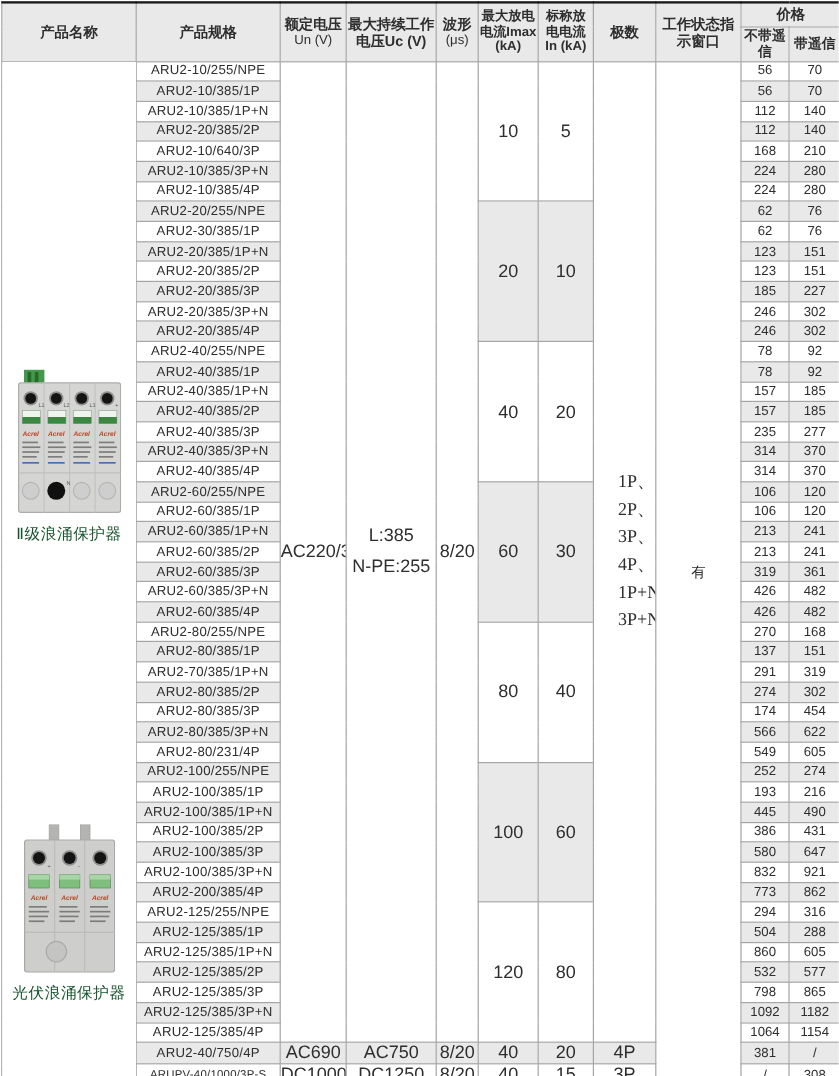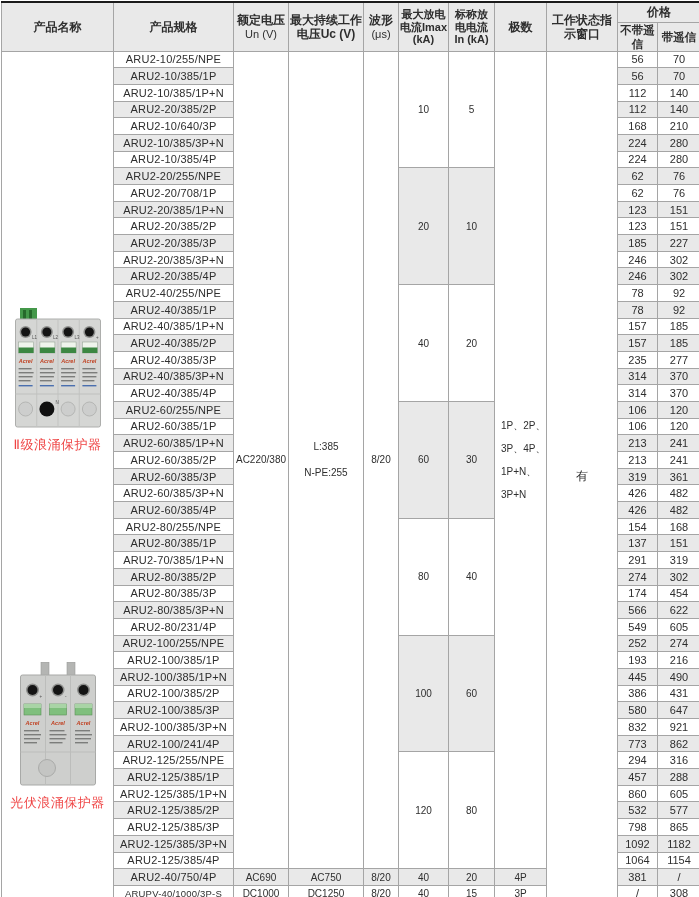--- a/index.html
+++ b/index.html
@@ -15,30 +15,30 @@
   thead tr.h1{height:20px;}
   thead tr.h2{height:21px;}
   thead tr.h2 th{font-size:11.5px;}
   tbody tr{height:16.7px;}
   tbody tr.g td{background:#e9e9e9;}
   tbody tr.w td{background:#ffffff;}
   tbody td.cg{background:#e9e9e9;}
   tbody td.cw{background:#ffffff;}
   td.spec{font-size:11px;letter-spacing:0.2px;}
   td.small{font-size:9.5px;}
-  td.mid{font-size:10px;}
+  td.mid{font-size:15px;}
   .uc-line{line-height:26px;}
-  td.poles{text-align:left;padding-left:6px;}
+  td.poles{text-align:left;padding-left:20px;font-family:Liberation Serif, serif;}
   .pole-line{line-height:23px;}
   td.status-cell{font-size:12px;}
   td.product-cell{position:relative;vertical-align:top;}
   .fig{position:absolute;left:0;right:0;display:flex;flex-direction:column;align-items:center;}
   .fig1{top:256px;}
-  .fig2{top:610px;justify-content:space-between;}
-  .caption{margin-top:8px;font-size:13px;color:#ef4444;letter-spacing:0.5px;white-space:nowrap;}
+  .fig2{top:635px;justify-content:space-between;}
+  .caption{margin-top:8px;font-size:13px;color:#14532d;letter-spacing:0.5px;white-space:nowrap;}
 </style>
 </head>
 <body>
 
 <div class="page">
   <table>
     <colgroup>
       <col style="width:112px">
         <col style="width:120px">
         <col style="width:55px">
@@ -260,21 +260,21 @@
           <td class="price">280</td>
         </tr>
         <tr class="g">
           <td class="spec">ARU2-20/255/NPE</td>
           <td class="cg mid" rowspan="7">20</td>
           <td class="cw mid" rowspan="7">10</td>
           <td class="price">62</td>
           <td class="price">76</td>
         </tr>
         <tr class="w">
-          <td class="spec">ARU2-20/708/1P</td>
+          <td class="spec">ARU2-30/385/1P</td>
           <td class="price">62</td>
           <td class="price">76</td>
         </tr>
         <tr class="g">
           <td class="spec">ARU2-20/385/1P+N</td>
           <td class="price">123</td>
           <td class="price">151</td>
         </tr>
         <tr class="w">
           <td class="spec">ARU2-20/385/2P</td>
@@ -367,21 +367,21 @@
         </tr>
         <tr class="g">
           <td class="spec">ARU2-60/385/4P</td>
           <td class="price">426</td>
           <td class="price">482</td>
         </tr>
         <tr class="w">
           <td class="spec">ARU2-80/255/NPE</td>
           <td class="cg mid" rowspan="7">80</td>
           <td class="cw mid" rowspan="7">40</td>
-          <td class="price">154</td>
+          <td class="price">270</td>
           <td class="price">168</td>
         </tr>
         <tr class="g">
           <td class="spec">ARU2-80/385/1P</td>
           <td class="price">137</td>
           <td class="price">151</td>
         </tr>
         <tr class="w">
           <td class="spec">ARU2-70/385/1P+N</td>
           <td class="price">291</td>
@@ -433,34 +433,34 @@
           <td class="spec">ARU2-100/385/3P</td>
           <td class="price">580</td>
           <td class="price">647</td>
         </tr>
         <tr class="w">
           <td class="spec">ARU2-100/385/3P+N</td>
           <td class="price">832</td>
           <td class="price">921</td>
         </tr>
         <tr class="g">
-          <td class="spec">ARU2-100/241/4P</td>
+          <td class="spec">ARU2-200/385/4P</td>
           <td class="price">773</td>
           <td class="price">862</td>
         </tr>
         <tr class="w">
           <td class="spec">ARU2-125/255/NPE</td>
           <td class="cg mid" rowspan="7">120</td>
           <td class="cw mid" rowspan="7">80</td>
           <td class="price">294</td>
           <td class="price">316</td>
         </tr>
         <tr class="g">
           <td class="spec">ARU2-125/385/1P</td>
-          <td class="price">457</td>
+          <td class="price">504</td>
           <td class="price">288</td>
         </tr>
         <tr class="w">
           <td class="spec">ARU2-125/385/1P+N</td>
           <td class="price">860</td>
           <td class="price">605</td>
         </tr>
         <tr class="g">
           <td class="spec">ARU2-125/385/2P</td>
           <td class="price">532</td>

